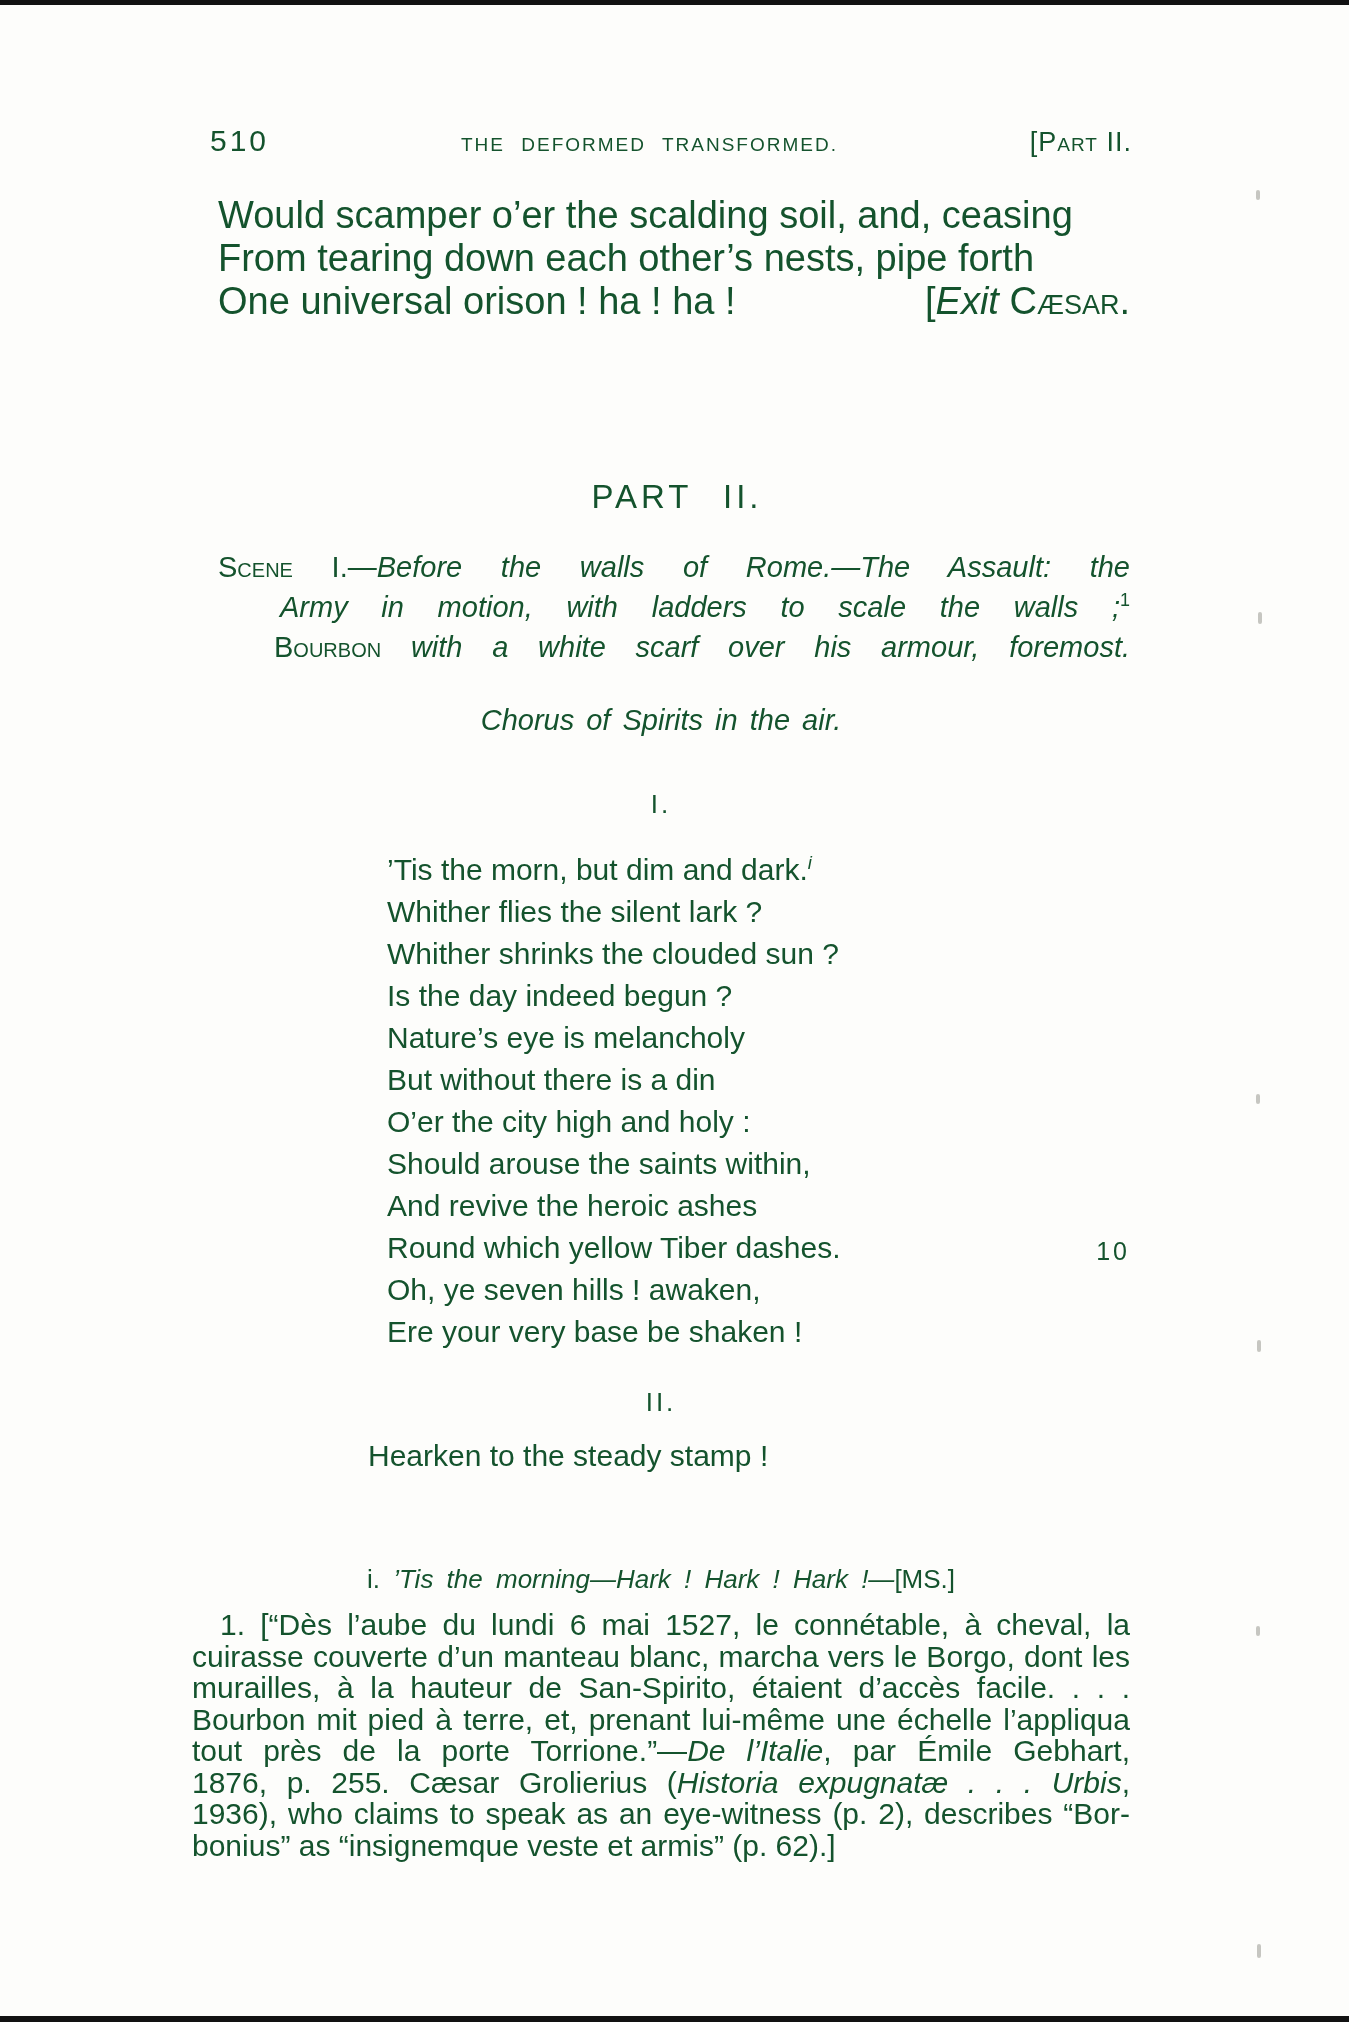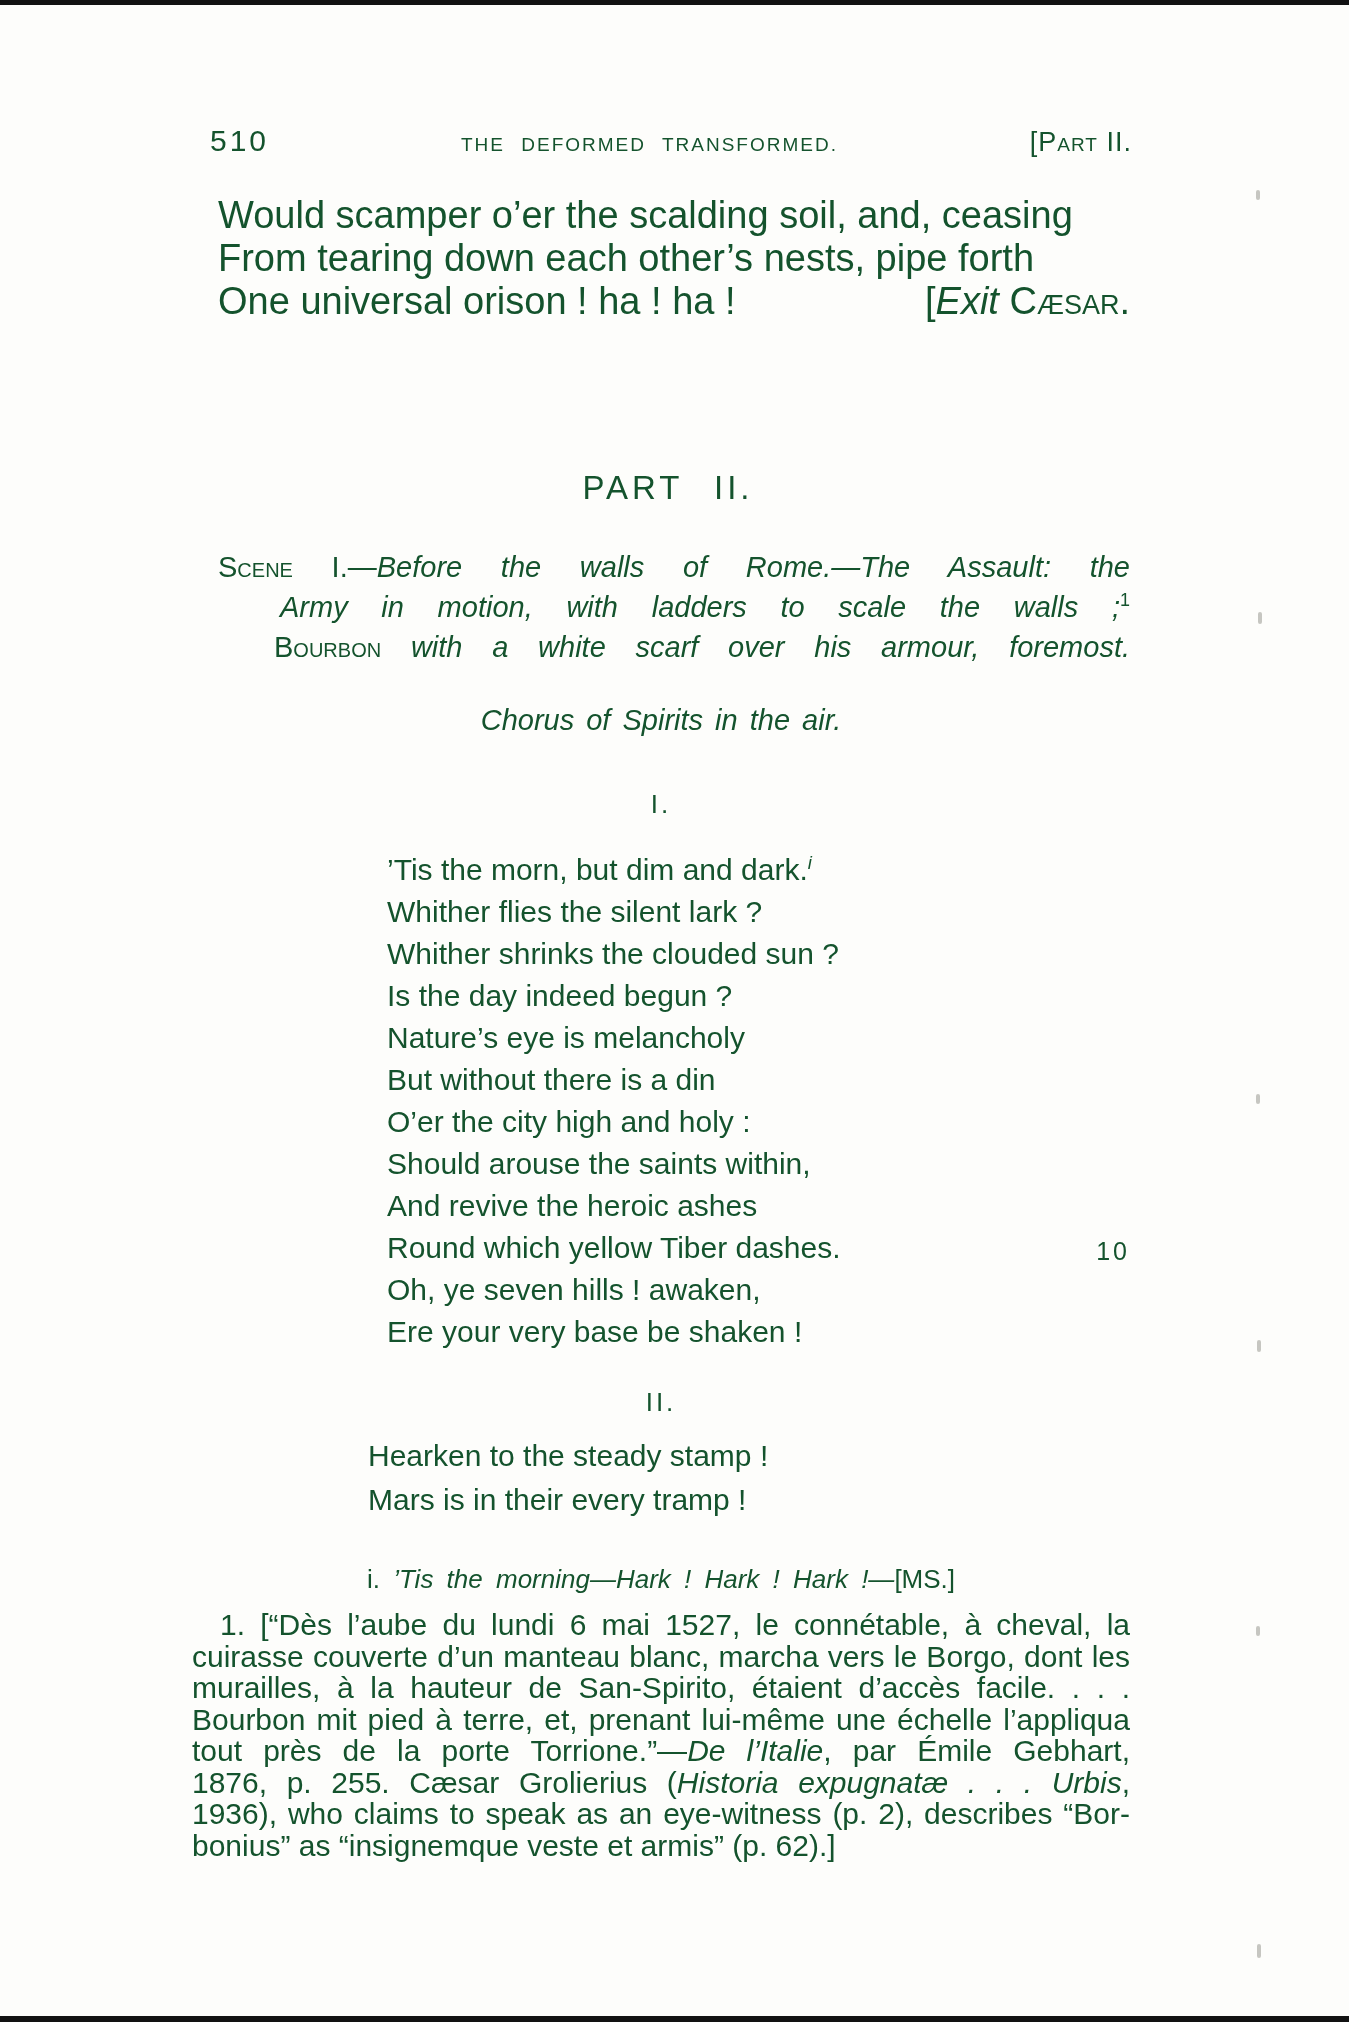--- a/index.html
+++ b/index.html
@@ -25,21 +25,21 @@
   .runtitle{flex:1;text-align:center;font-size:19px;letter-spacing:2px;word-spacing:9px;}
   .partlabel{font-size:27px;font-variant:small-caps;letter-spacing:1px;}
 
   
   .verse-top{position:absolute;top:194px;left:218px;width:912px;font-size:38px;line-height:43px;}
   .verse-top .line{white-space:nowrap;}
   .stagedir{position:absolute;right:0;top:86px;white-space:nowrap;}
 
   
   .part-heading{
-    position:absolute;top:462px;left:192px;width:938px;margin:7px;
+    position:absolute;top:462px;left:192px;width:938px;margin:16px;
     text-align:center;font-weight:normal;
     font-size:33px;letter-spacing:4px;word-spacing:18px;
   }
 
   
   .scene{position:absolute;top:547px;left:218px;width:912px;font-size:29px;line-height:40px;}
   .scene .line{text-align:justify;text-align-last:justify;-moz-text-align-last:justify;}
   .scene .line:nth-child(2){padding-left:62px;}
   .scene .line:nth-child(3){padding-left:56px;}
 
@@ -130,21 +130,20 @@
       <div class="line"><span>And revive the heroic ashes</span></div>
       <div class="line"><span>Round which yellow Tiber dashes.</span><span class="lnum">10</span></div>
       <div class="line"><span>Oh, ye seven hills ! awaken,</span></div>
       <div class="line"><span>Ere your very base be shaken !</span></div>
     </section>
 
   <div class="stanza-num" id="stanza2-num">II.</div>
 
   <section class="poem" id="poem2">
       <div class="line"><span>Hearken to the steady stamp !</span></div>
-      <div class="line"><span>Mars is in their every tramp !</span></div>
     </section>
 
   <div class="variant-note"><span>i. </span><span class="i">’Tis the morning—Hark ! Hark ! Hark !—</span><span>[MS.]</span></div>
 
   <section class="footnote">
       <div class="line"><span>1. [“Dès l’aube du lundi 6 mai 1527, le connétable, à cheval, la</span></div>
       <div class="line"><span>cuirasse couverte d’un manteau blanc, marcha vers le Borgo, dont les</span></div>
       <div class="line"><span>murailles, à la hauteur de San-Spirito, étaient d’accès facile. . . .</span></div>
       <div class="line"><span>Bourbon mit pied à terre, et, prenant lui-même une échelle l’appliqua</span></div>
       <div class="line"><span>tout près de la porte Torrione.”—</span><span class="i">De l’Italie</span><span>, par Émile Gebhart,</span></div>

